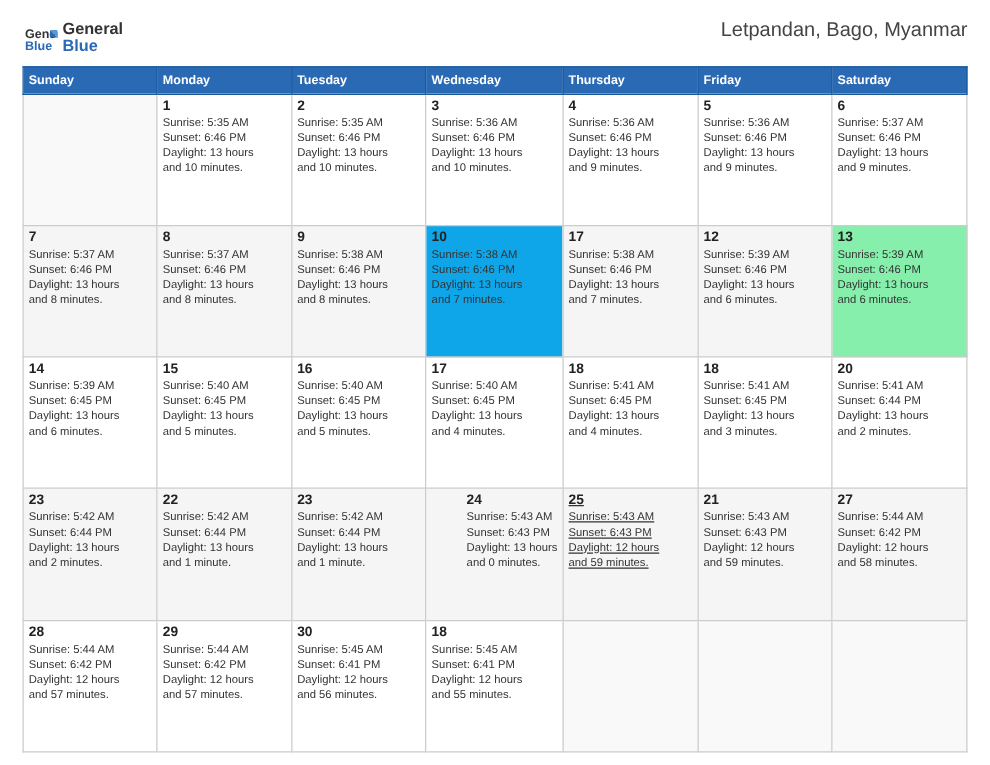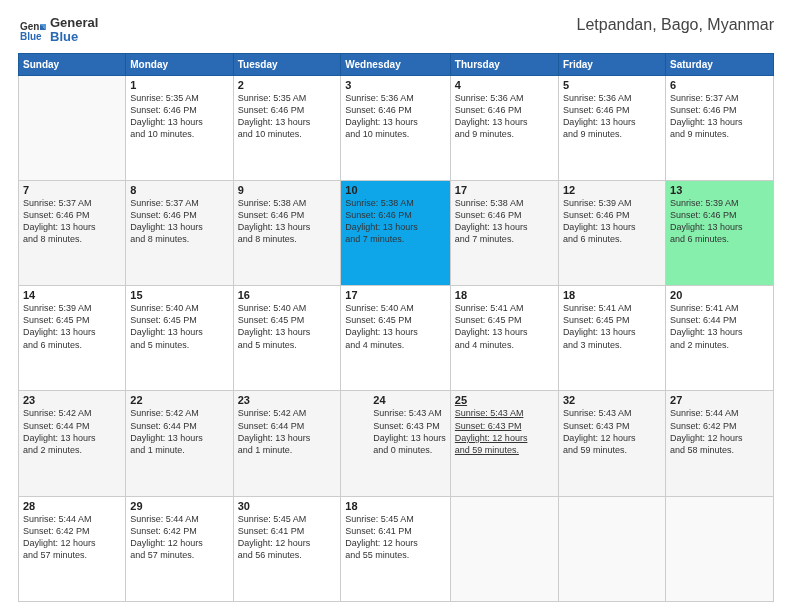--- a/index.html
+++ b/index.html
@@ -300,21 +300,21 @@
 and 0 minutes.</div>
           </td>
           <td style="background: rgb(245, 245, 245); text-decoration: underline;">
             <span class="day-num">25</span>
             <div class="day-info" style="white-space: pre-line;">Sunrise: 5:43 AM
 Sunset: 6:43 PM
 Daylight: 12 hours
 and 59 minutes.</div>
           </td>
           <td style="background: rgb(245, 245, 245);">
-            <span class="day-num">32</span>
+            <span class="day-num">21</span>
             <div class="day-info" style="white-space: pre-line;">Sunrise: 5:43 AM
 Sunset: 6:43 PM
 Daylight: 12 hours
 and 59 minutes.</div>
           </td>
           <td style="background: rgb(245, 245, 245);">
             <span class="day-num">27</span>
             <div class="day-info" style="white-space: pre-line;">Sunrise: 5:44 AM
 Sunset: 6:42 PM
 Daylight: 12 hours

